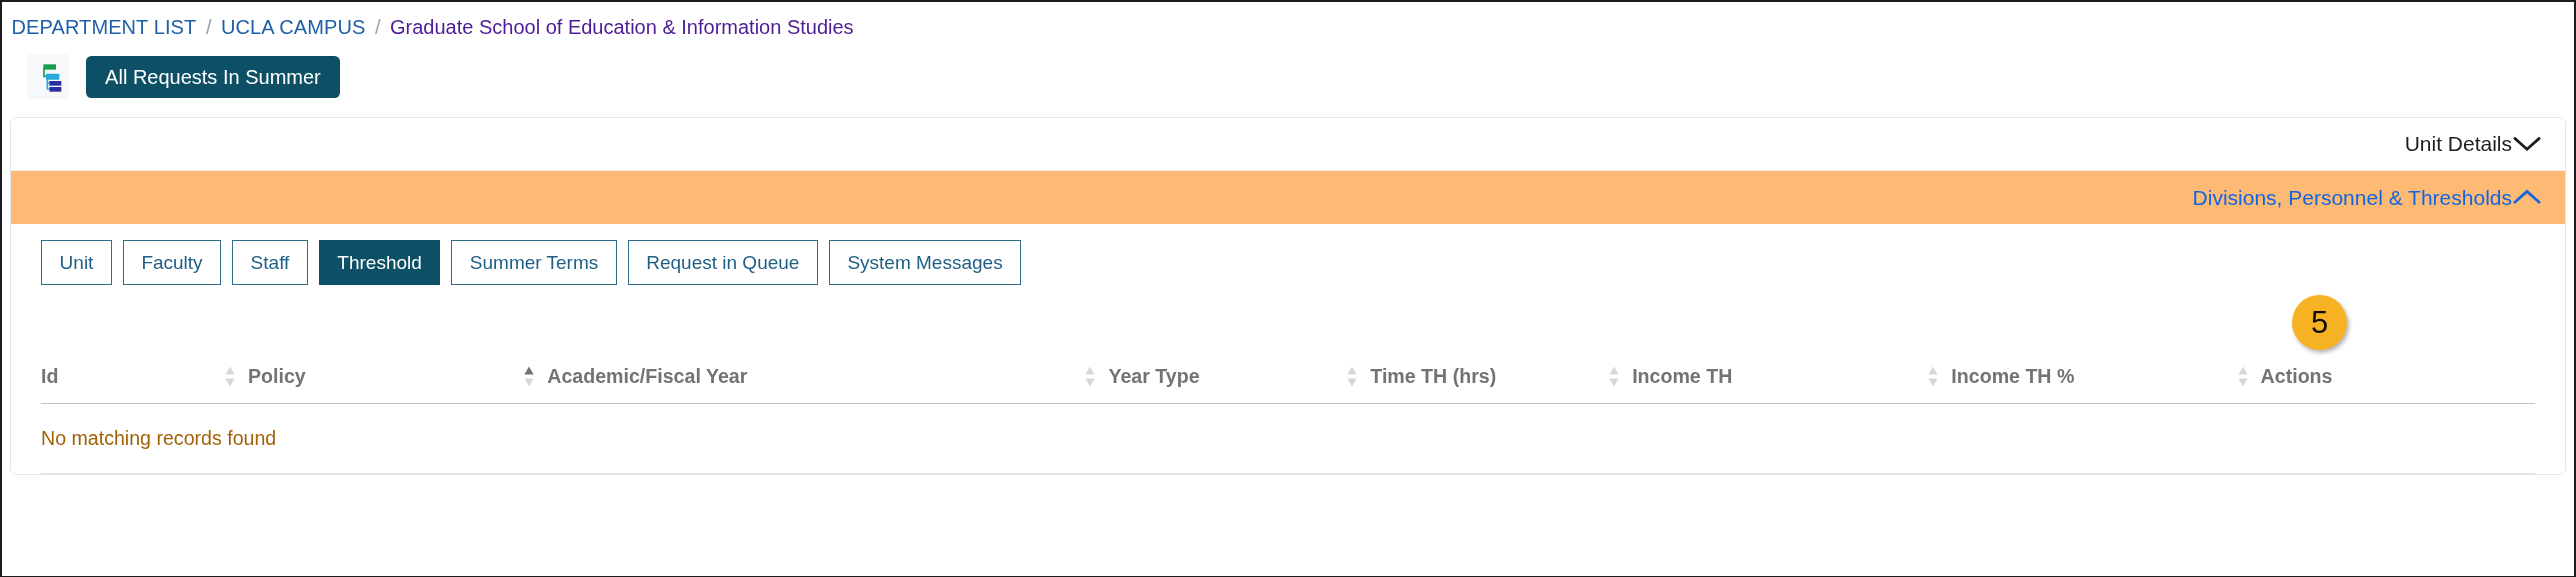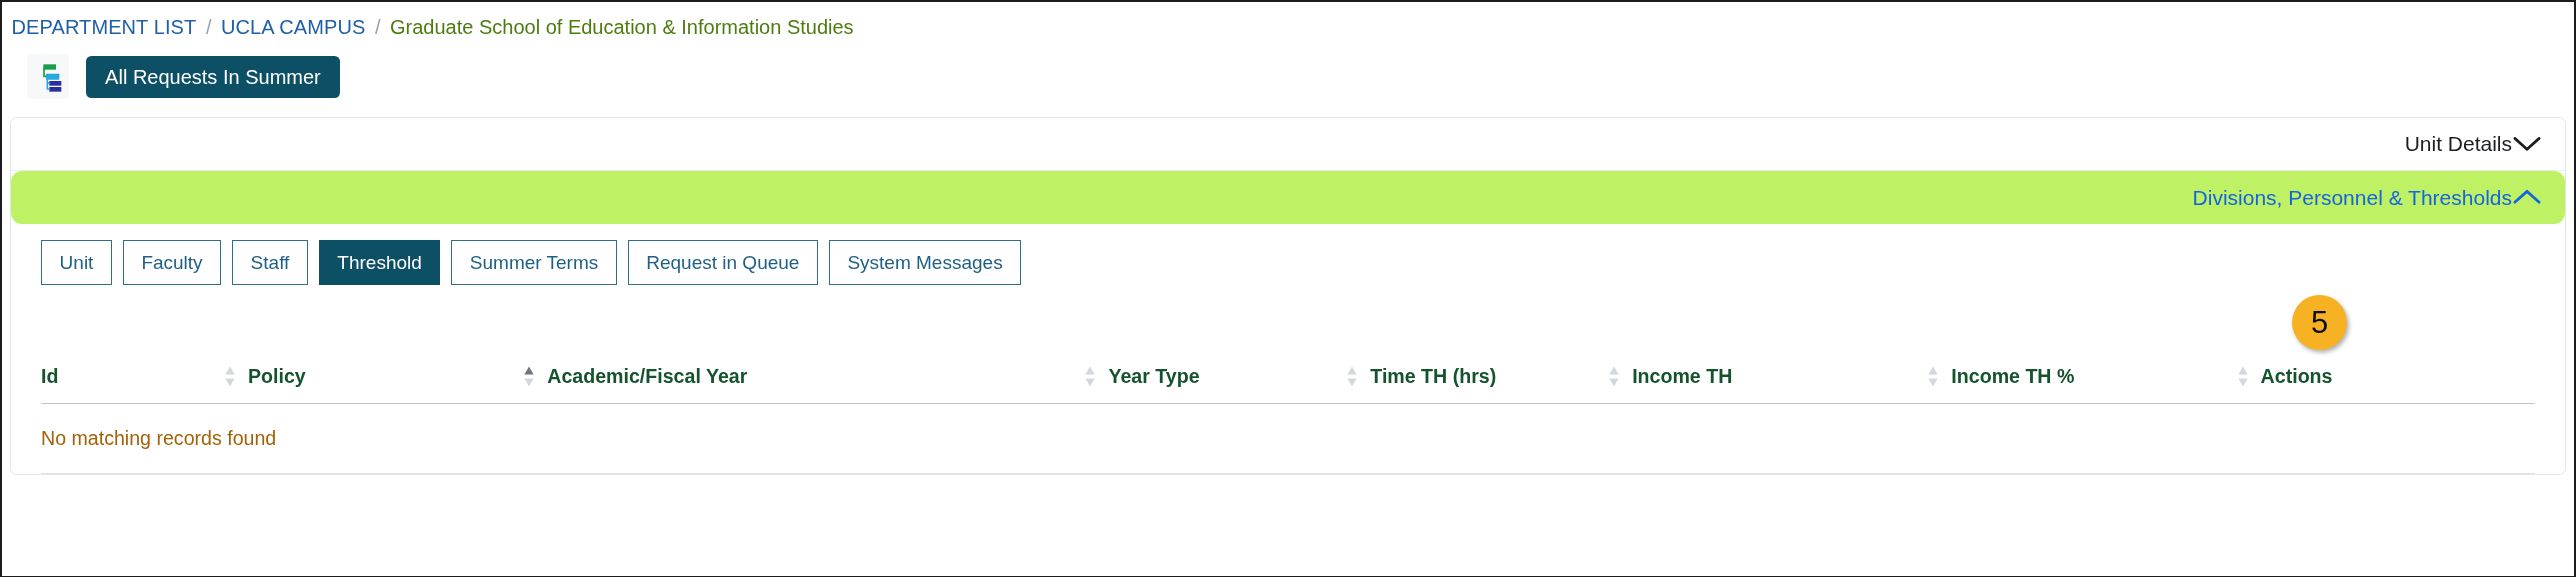--- a/index.html
+++ b/index.html
@@ -38,21 +38,21 @@
   .crumb-link {
     color: #1f5fa8;
     text-decoration: none;
     letter-spacing: 0.1px;
   }
   .crumb-sep {
     color: #9aa2ab;
     margin: 0 9.5px;
   }
   .crumb-current {
-    color: #4d7c0f;
+    color: #4c1d95;
   }
 
   
   .title-row {
     display: flex;
     align-items: center;
     padding: 17.6px 0 0 9.5px;
     height: 62px;
   }
   .page-title {
@@ -103,22 +103,21 @@
     justify-content: flex-end;
     padding: 0 23px 0 20px;
     height: 53px;
     cursor: pointer;
     background: #ffffff;
   }
   .accordion-header.collapsed {
     border-bottom: 0.7px solid #e9ecef;
   }
   .accordion-header.expanded {
-    background: #bef264;
-    border-radius: 11px;
+    background: #fdba74;
   }
   .acc-title {
     font-size: 21px;
     color: #1b1f23;
     line-height: 1;
   }
   .accordion-header.expanded .acc-title {
     color: #1565e0;
   }
   .chev {
@@ -207,21 +206,21 @@
   }
   table.grid {
     width: 100%;
     border-collapse: collapse;
     table-layout: fixed;
   }
   table.grid thead th {
     text-align: center;
     font-size: 19.6px;
     font-weight: bold;
-    color: #14532d;
+    color: #737373;
     padding: 0 0 15px 0;
     border-bottom: 1.4px solid #bfc4c9;
     vertical-align: middle;
     position: relative;
     white-space: nowrap;
   }
   .th-inner {
     display: flex;
     align-items: center;
     justify-content: space-between;

